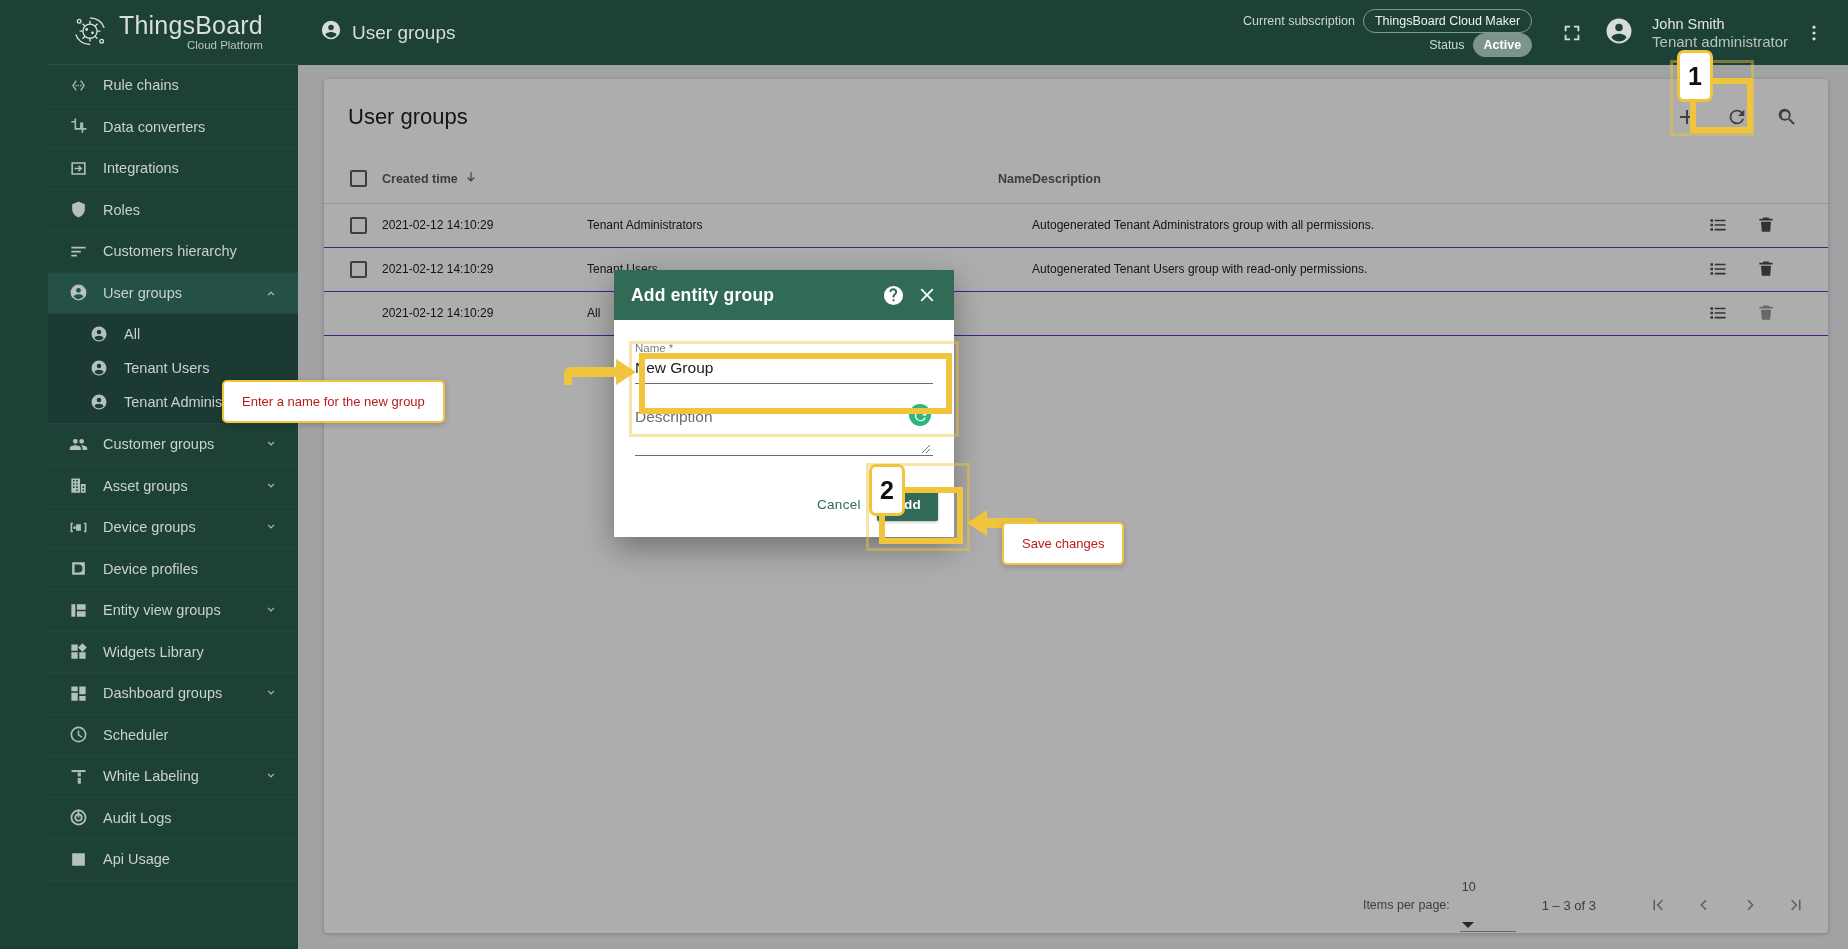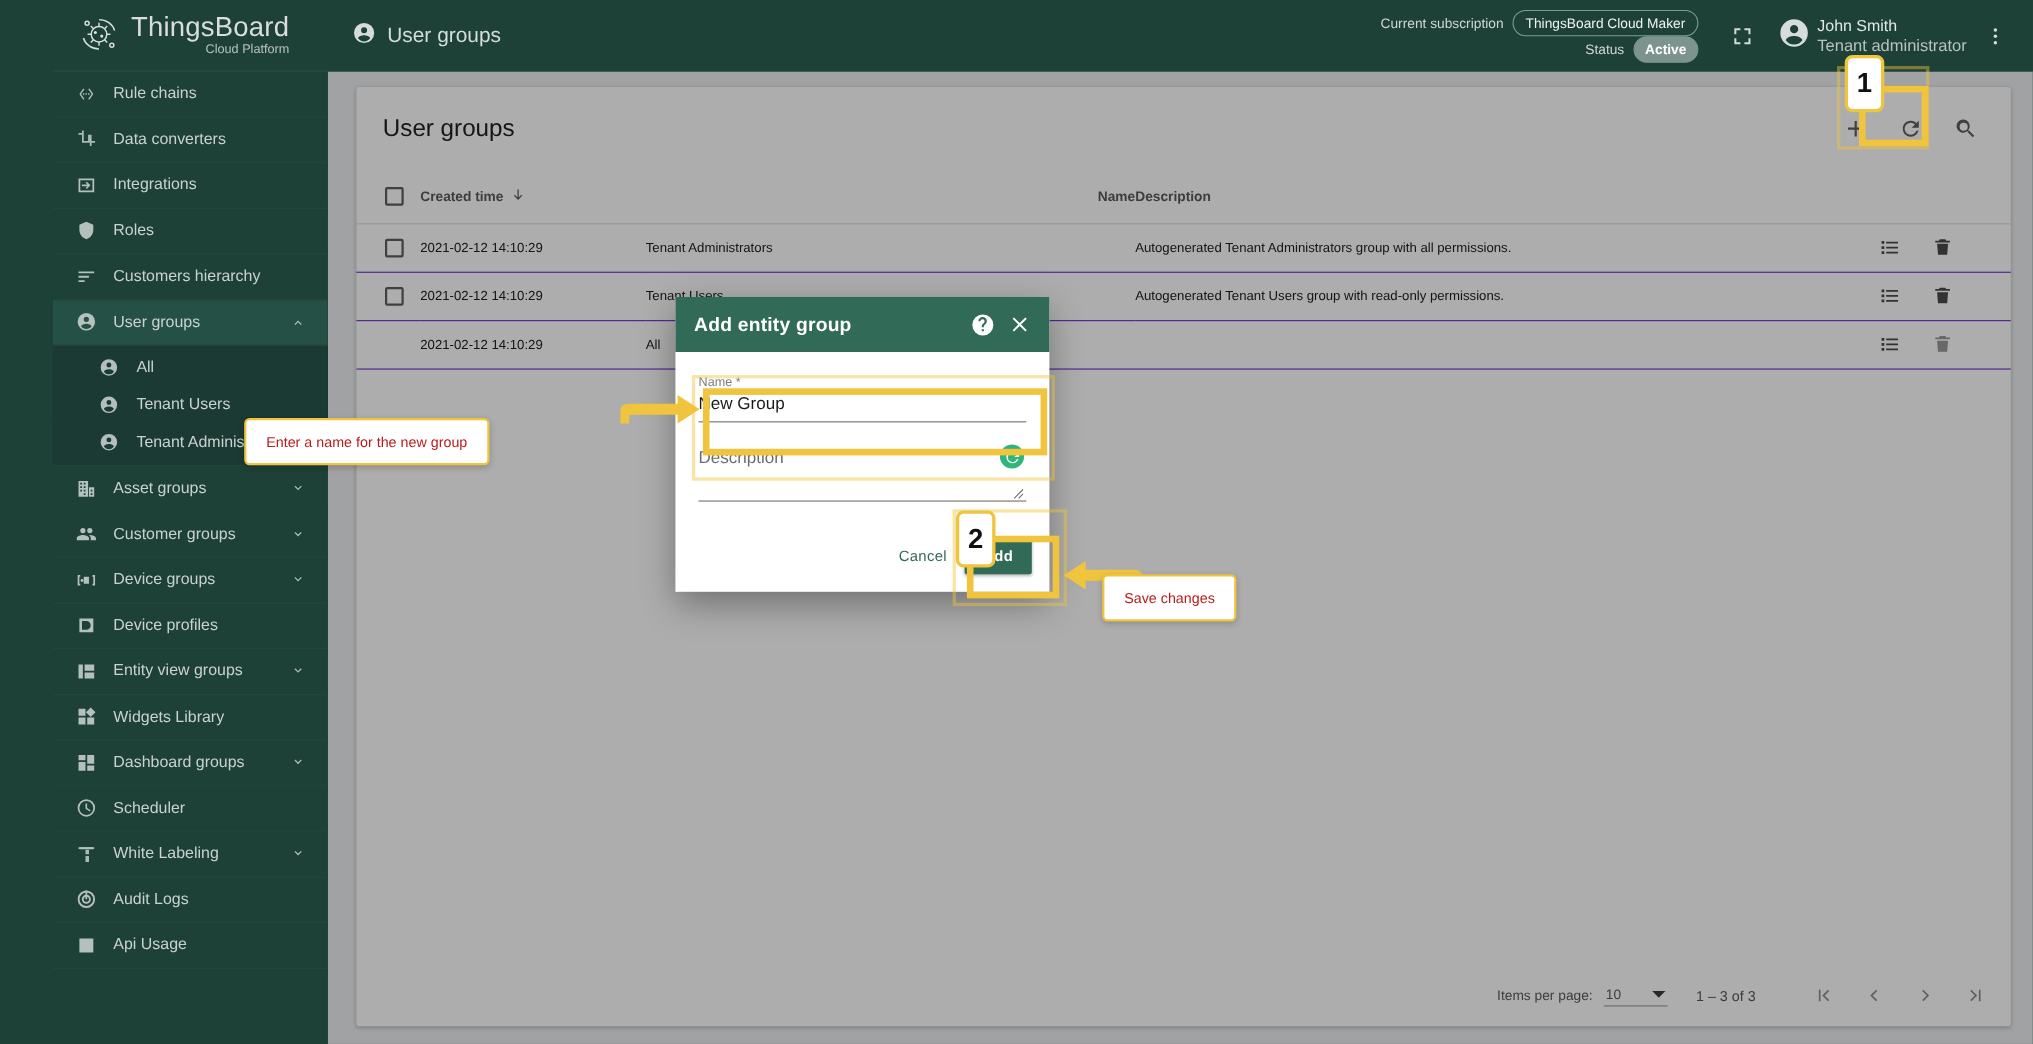--- a/index.html
+++ b/index.html
@@ -58,21 +58,21 @@
   .tb-spacer { flex: 1 1 auto; }
   .subs { text-align: right; font-size: 12.5px; color: #cfd7d4; line-height: 20px; margin-right: 18px;}
   .subs-row { display: flex; align-items: center; justify-content: flex-end; gap: 8px; }
   .subs-pill {
     border: 1px solid #7f9a92; border-radius: 12px; padding: 1px 11px;
     font-size: 12.5px; color: #eef2f1;
   }
   .subs-pill.filled { background: #7d948e; border-color: #7d948e; color: #ffffff; font-weight: bold; padding: 1px 10px;}
   .icon-btn { width: 44px; height: 44px; display: flex; align-items: center; justify-content: center; cursor: pointer; }
   .icon-btn svg { fill: #d5dcda; }
-  .user-block { display: flex; align-items: center; gap: 6px; cursor: pointer; padding: 0 4px 0 10px; }
+  .user-block { display: flex; align-items: flex-start; gap: 18px; cursor: pointer; padding: 0 4px 0 10px; }
   .avatar svg { width: 30px; height: 30px; fill: #d5dcda; }
   .user-meta { line-height: 17px; }
   .user-name { font-size: 14.5px; color: #e2e8e6; }
   .user-role { font-size: 15px; color: #b7c3bf; }
 
   
   .content { flex: 1 1 auto; background: #eceff1; padding: 14px 20px 16px 26px; position: relative; }
   .card {
     background: #ffffff; height: 100%; border-radius: 3px;
     box-shadow: 0 1px 4px rgba(0,0,0,.22);
@@ -103,22 +103,22 @@
   .row-actions .ra svg { width: 20px; height: 20px; fill: #4a4a4a; }
   .row-actions .ra.dim svg { fill: #9a9a9a; }
 
   .card-foot {
     margin-top: auto; height: 56px; display: flex; align-items: center;
     justify-content: flex-end; padding-right: 12px; gap: 0;
     font-size: 12.5px; color: #5b5b5b;
   }
   .ipp { display: flex; align-items: center; gap: 10px; margin-right: 26px;}
   .ipp-sel {
-    display: inline-flex; align-items: center; gap: 28px;
-    border-bottom: 1px solid #9a9a9a; padding: 1px 2px 3px 2px; cursor: pointer; min-width: 56px;
+    display: inline-flex; align-items: flex-start; gap: 28px;
+    border-bottom: 1px solid #9a9a9a; padding: 1px 2px 3px 2px; cursor: pointer; min-width: 56px; flex-direction: column;
   }
   .ipp-sel .caret { width: 0; height: 0; border-left: 6px solid transparent; border-right: 6px solid transparent; border-top: 6px solid #3c3c3c; }
   .range { margin-right: 42px; font-size: 13px; color: #5b5b5b;}
   .pager { display: flex; align-items: center; gap: 6px; }
   .pg { width: 40px; height: 40px; display: flex; align-items: center; justify-content: center; cursor: pointer; }
   .pg svg { width: 18px; height: 18px; fill: #8b8b8b; }
 
   
   .scrim { position: absolute; inset: 0; background: rgba(0,0,0,.32); z-index: 20; }
 
@@ -292,36 +292,36 @@
                 <path d="M12 2a10 10 0 1 0 0 20 10 10 0 0 0 0-20zm0 4.2a3 3 0 1 1 0 6 3 3 0 0 1 0-6zm0 14.2c-2.5 0-4.7-1.3-6-3.2.1-1.9 4-3 6-3s5.9 1.1 6 3c-1.3 1.9-3.5 3.2-6 3.2z"></path>
               </svg>
             </span>
           <span class="nav-label">Tenant Administrators</span>
         </div>
       </div>
 
       <div class="nav-item">
         <span class="ico">
             <svg viewBox="0 0 24 24">
-              <path d="M3 3h11v18H3zm12 7h6v11h-6zM5 5v2h2V5zm4 0v2h2V5zM5 9v2h2V9zm4 0v2h2V9zM5 13v2h2v-2zm4 0v2h2v-2zm8 0v2h2v-2zm-8 4v2h2v-2zm8 0v2h2v-2z"></path>
-            </svg>
-          </span>
-        <span class="nav-label">Asset groups</span>
+              <path d="M16 11a3 3 0 1 0 0-6 3 3 0 0 0 0 6zm-8 0a3 3 0 1 0 0-6 3 3 0 0 0 0 6zm0 2c-2.3 0-7 1.2-7 3.5V19h14v-2.5C15 14.2 10.3 13 8 13zm8 0c-.3 0-.6 0-1 .1 1.2.8 2 2 2 3.4V19h6v-2.5c0-2.3-4.7-3.5-7-3.5z"></path>
+            </svg>
+          </span>
+        <span class="nav-label">Customer groups</span>
         <span class="chev"><svg viewBox="0 0 24 24">
               <path d="m7 9.5 5 5 5-5-1.2-1.2L12 12 8.2 8.3z"></path>
             </svg></span>
       </div>
 
       <div class="nav-item">
         <span class="ico">
             <svg viewBox="0 0 24 24">
-              <path d="M16 11a3 3 0 1 0 0-6 3 3 0 0 0 0 6zm-8 0a3 3 0 1 0 0-6 3 3 0 0 0 0 6zm0 2c-2.3 0-7 1.2-7 3.5V19h14v-2.5C15 14.2 10.3 13 8 13zm8 0c-.3 0-.6 0-1 .1 1.2.8 2 2 2 3.4V19h6v-2.5c0-2.3-4.7-3.5-7-3.5z"></path>
-            </svg>
-          </span>
-        <span class="nav-label">Customer groups</span>
+              <path d="M3 3h11v18H3zm12 7h6v11h-6zM5 5v2h2V5zm4 0v2h2V5zM5 9v2h2V9zm4 0v2h2V9zM5 13v2h2v-2zm4 0v2h2v-2zm8 0v2h2v-2zm-8 4v2h2v-2zm8 0v2h2v-2z"></path>
+            </svg>
+          </span>
+        <span class="nav-label">Asset groups</span>
         <span class="chev"><svg viewBox="0 0 24 24">
               <path d="m7 9.5 5 5 5-5-1.2-1.2L12 12 8.2 8.3z"></path>
             </svg></span>
       </div>
 
       <div class="nav-item">
         <span class="ico">
             <svg viewBox="0 0 24 24">
               <path d="M2 6h3v2H4v8h1v2H2zm17 0h3v12h-3v-2h1V8h-1zM9 8h6v8H9zm-2 2.5a1.7 1.7 0 1 0 0 3.4 1.7 1.7 0 0 0 0-3.4z"></path>
             </svg>

